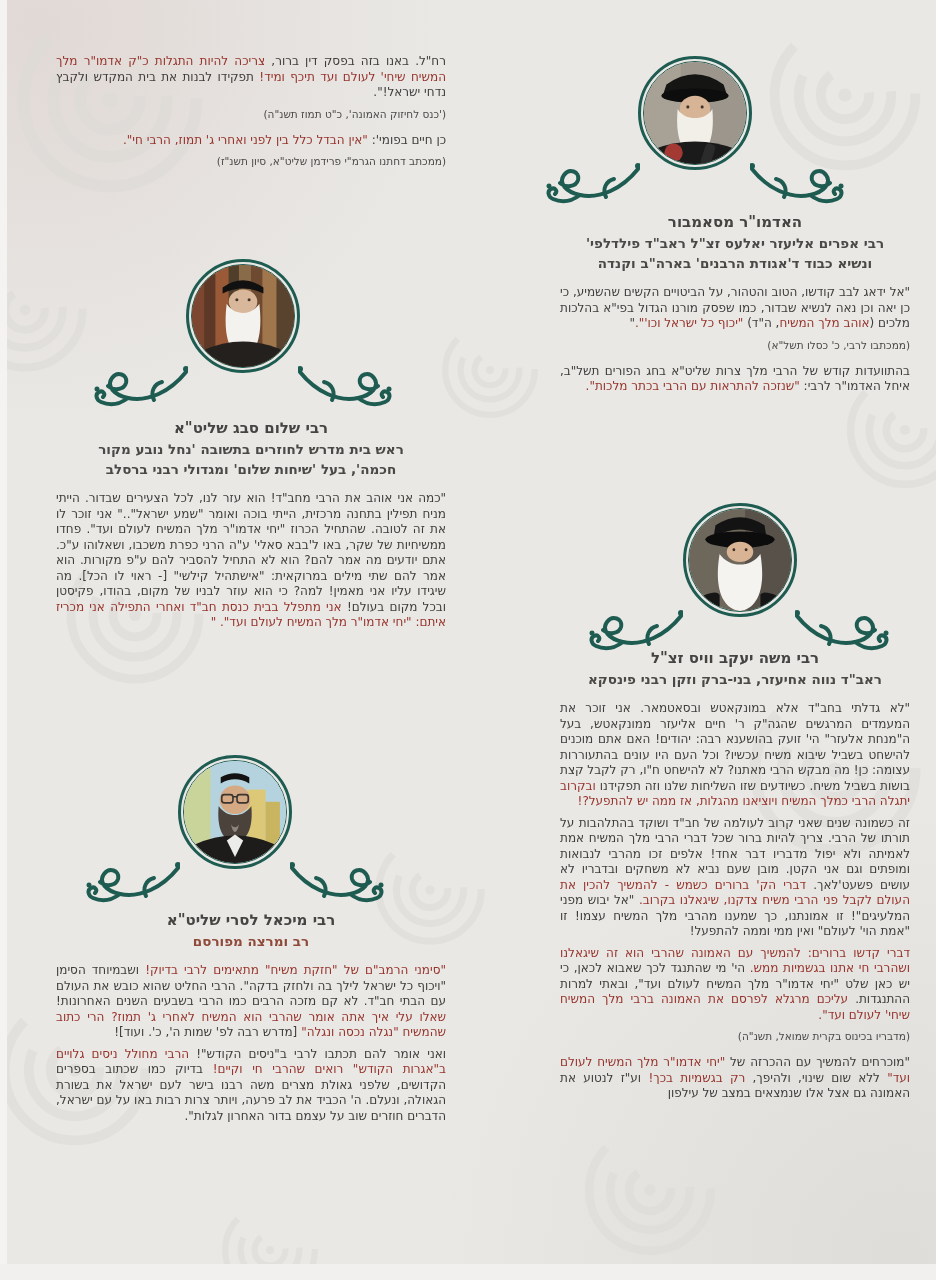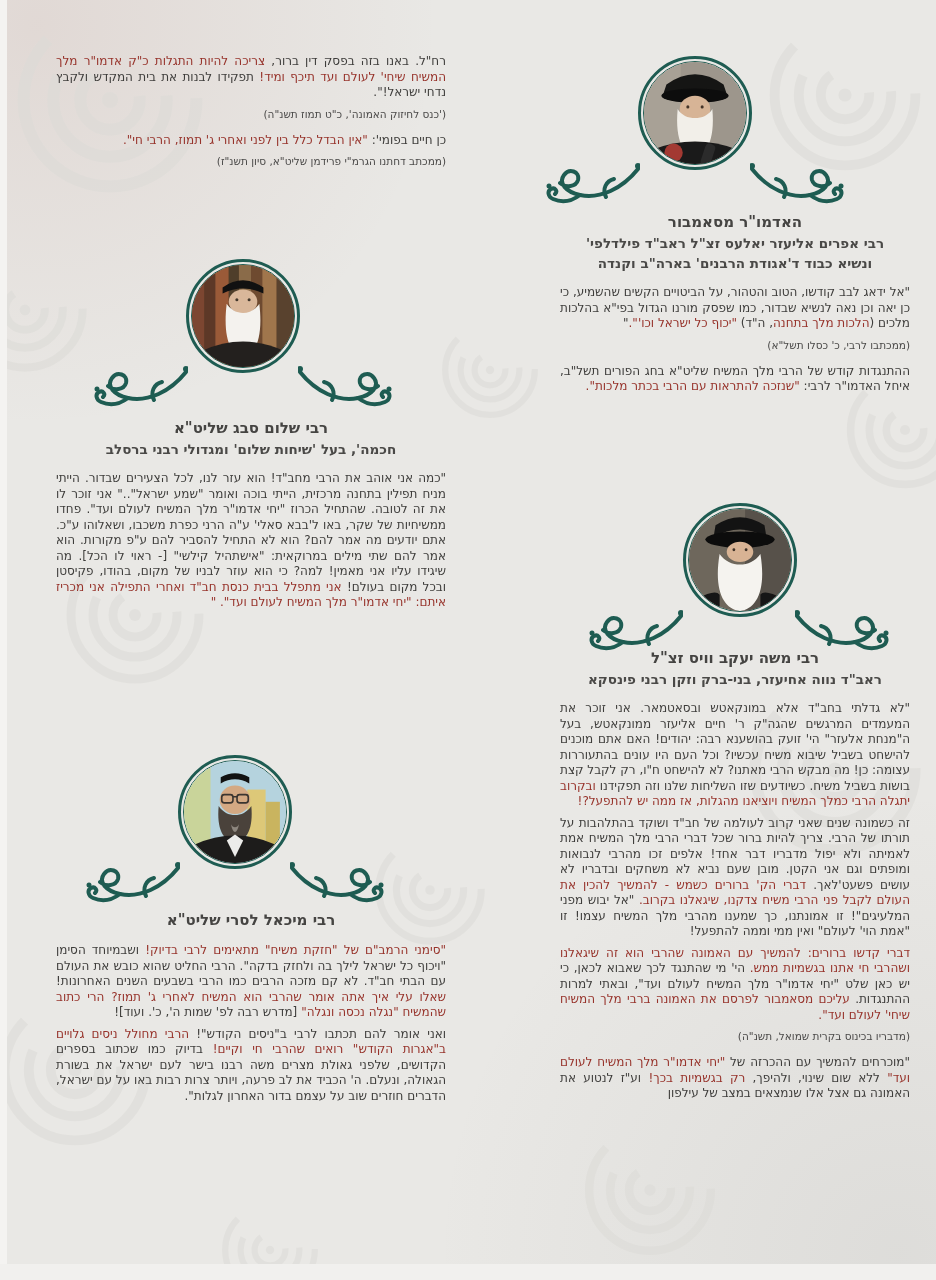--- a/index.html
+++ b/index.html
@@ -108,23 +108,23 @@
     <circle cx="94" cy="9" r="3" fill="#1e5c52"></circle>
       <circle cx="5" cy="29" r="2.5" fill="#1e5c52"></circle>
   </svg>
 
   <div class="abs col" style="left:560px;top:212px;width:350px;height:266px;">
     <div class="hgroup">
       <div class="h-title">האדמו"ר מסאמבור</div>
       <div class="h-sub">רבי אפרים אליעזר יאלעס זצ"ל ראב"ד פילדלפי'</div>
       <div class="h-sub">ונשיא כבוד ד'אגודת הרבנים' בארה"ב וקנדה</div>
     </div>
-    <p class="body"><span>"אל ידאג לבב קודשו, הטוב והטהור, על הביטויים הקשים שהשמיע, כי כן יאה וכן נאה לנשיא שבדור, כמו שפסק מורנו הגדול בפי"א בהלכות מלכים (</span><span class="red">הלכות מלך בתחנה</span><span>, ה"ד) </span><span class="red">"יכוף כל ישראל וכו'".</span><span>"</span></p>
+    <p class="body"><span>"אל ידאג לבב קודשו, הטוב והטהור, על הביטויים הקשים שהשמיע, כי כן יאה וכן נאה לנשיא שבדור, כמו שפסק מורנו הגדול בפי"א בהלכות מלכים (</span><span class="red">אוהב מלך המשיח</span><span>, ה"ד) </span><span class="red">"יכוף כל ישראל וכו'".</span><span>"</span></p>
     <p class="src">(ממכתבו לרבי, כ' כסלו תשל"א)</p>
-    <p class="body"><span>ההתנגדות קודש של הרבי מלך המשיח שליט"א בחג הפורים תשל"ב, איחל האדמו"ר לרבי: </span><span class="red">"שנזכה להתראות עם הרבי בכתר מלכות".</span></p>
+    <p class="body"><span>בהתוועדות קודש של הרבי מלך צרות שליט"א בחג הפורים תשל"ב, איחל האדמו"ר לרבי: </span><span class="red">"שנזכה להתראות עם הרבי בכתר מלכות".</span></p>
   </div>
 
   <div class="figure" style="left:186px;top:259px;">
     <div class="portrait">
         <div class="photo" title="rabbi-white-beard-bookshelf-background">
       <svg viewBox="0 0 100 100">
         <rect width="100" height="100" fill="#6b4a32"></rect>
         <rect x="0" width="12" height="100" fill="#7c4631"></rect>
             <rect x="12" width="11" height="100" fill="#5d3827"></rect>
         <rect x="23" width="13" height="100" fill="#9a5a38"></rect>
@@ -158,20 +158,21 @@
       <path d="M36 38 C28 44 18 46 9 42 C4 40 3 34 7 32 C11 30 14 34 11 37"></path>
       <path d="M62 40 C58 32 62 24 70 22"></path>
     </g>
     <circle cx="94" cy="9" r="3" fill="#1e5c52"></circle>
       <circle cx="5" cy="29" r="2.5" fill="#1e5c52"></circle>
   </svg>
 
   <div class="abs col" style="left:56px;top:418px;width:390px;height:332px;">
     <div class="hgroup">
       <div class="h-title">רבי שלום סבג שליט"א</div>
+      <div class="h-sub">ראש בית מדרש לחוזרים בתשובה 'נחל נובע מקור</div>
       <div class="h-sub">חכמה', בעל 'שיחות שלום' ומגדולי רבני ברסלב</div>
     </div>
     <p class="body"><span>"כמה אני אוהב את הרבי מחב"ד! הוא עזר לנו, לכל הצעירים שבדור. הייתי מניח תפילין בתחנה מרכזית, הייתי בוכה ואומר "שמע ישראל".." אני זוכר לו את זה לטובה. שהתחיל הכרוז "יחי אדמו"ר מלך המשיח לעולם ועד". פחדו ממשיחיות של שקר, באו ל'בבא סאלי' ע"ה הרני כפרת משכבו, ושאלוהו ע"כ. אתם יודעים מה אמר להם? הוא לא התחיל להסביר להם ע"פ מקורות. הוא אמר להם שתי מילים במרוקאית: "אישתהיל קילשי" [- ראוי לו הכל]. מה שיגידו עליו אני מאמין! למה? כי הוא עוזר לבניו של מקום, בהודו, פקיסטן ובכל מקום בעולם! </span><span class="red">אני מתפלל בבית כנסת חב"ד ואחרי התפילה אני מכריז איתם: "יחי אדמו"ר מלך המשיח לעולם ועד". "</span></p>
   </div>
 
   <div class="figure" style="left:683px;top:503px;">
     <div class="portrait">
         <div class="photo" title="elderly-rabbi-black-hat-very-long-white-beard">
       <svg viewBox="0 0 100 100">
         <rect width="100" height="100" fill="#6e675c"></rect>
@@ -207,21 +208,21 @@
       <circle cx="5" cy="29" r="2.5" fill="#1e5c52"></circle>
   </svg>
 
   <div class="abs col" style="left:560px;top:648px;width:350px;height:588px;">
     <div class="hgroup">
       <div class="h-title">רבי משה יעקב וויס זצ"ל</div>
       <div class="h-sub">ראב"ד נווה אחיעזר, בני-ברק וזקן רבני פינסקא</div>
     </div>
     <p class="body"><span>"לא גדלתי בחב"ד אלא במונקאטש ובסאטמאר. אני זוכר את המעמדים המרגשים שהגה"ק ר' חיים אליעזר ממונקאטש, בעל ה"מנחת אלעזר" הי' זועק בהושענא רבה: יהודים! האם אתם מוכנים להישחט בשביל שיבוא משיח עכשיו? וכל העם היו עונים בהתעוררות עצומה: כן! מה מבקש הרבי מאתנו? לא להישחט ח"ו, רק לקבל קצת בושות בשביל משיח. כשיודעים שזו השליחות שלנו וזה תפקידנו </span><span class="red">ובקרוב יתגלה הרבי כמלך המשיח ויוציאנו מהגלות, אז ממה יש להתפעל?!</span></p>
     <p class="body"><span>זה כשמונה שנים שאני קרוב לעולמה של חב"ד ושוקד בהתלהבות על תורתו של הרבי. צריך להיות ברור שכל דברי הרבי מלך המשיח אמת לאמיתה ולא יפול מדבריו דבר אחד! אלפים זכו מהרבי לנבואות ומופתים וגם אני הקטן. מובן שעם נביא לא משחקים ובדבריו לא עושים פשעט'לאך. </span><span class="red">דברי הק' ברורים כשמש - להמשיך להכין את העולם לקבל פני הרבי משיח צדקנו, שיגאלנו בקרוב.</span><span> "אל יבוש מפני המלעיגים"! זו אמונתנו, כך שמענו מהרבי מלך המשיח עצמו! זו "אמת הוי' לעולם" ואין ממי וממה להתפעל!</span></p>
-    <p class="body"><span class="red">דברי קדשו ברורים: להמשיך עם האמונה שהרבי הוא זה שיגאלנו ושהרבי חי אתנו בגשמיות ממש.</span><span> הי' מי שהתנגד לכך שאבוא לכאן, כי יש כאן שלט "יחי אדמו"ר מלך המשיח לעולם ועד", ובאתי למרות ההתנגדות. </span><span class="red">עליכם מסאמבור לפרסם את האמונה ברבי מלך המשיח שיחי' לעולם ועד".</span></p>
+    <p class="body"><span class="red">דברי קדשו ברורים: להמשיך עם האמונה שהרבי הוא זה שיגאלנו ושהרבי חי אתנו בגשמיות ממש.</span><span> הי' מי שהתנגד לכך שאבוא לכאן, כי יש כאן שלט "יחי אדמו"ר מלך המשיח לעולם ועד", ובאתי למרות ההתנגדות. </span><span class="red">עליכם מרגלא לפרסם את האמונה ברבי מלך המשיח שיחי' לעולם ועד".</span></p>
     <p class="src">(מדבריו בכינוס בקרית שמואל, תשנ"ה)</p>
     <p class="body"><span>"מוכרחים להמשיך עם ההכרזה של </span><span class="red">"יחי אדמו"ר מלך המשיח לעולם ועד"</span><span> ללא שום שינוי, ולהיפך, </span><span class="red">רק בגשמיות בכך!</span><span> וע"ז לנטוע את האמונה גם אצל אלו שנמצאים במצב של עילפון</span></p>
   </div>
 
   <div class="figure" style="left:178px;top:755px;">
     <div class="portrait">
         <div class="photo" title="rabbi-dark-beard-glasses-black-kippah">
       <svg viewBox="0 0 100 100">
         <rect width="100" height="100" fill="#b5d3de"></rect>
         <rect x="0" width="26" height="100" fill="#c9d49a"></rect>
@@ -255,20 +256,21 @@
       <path d="M36 38 C28 44 18 46 9 42 C4 40 3 34 7 32 C11 30 14 34 11 37"></path>
       <path d="M62 40 C58 32 62 24 70 22"></path>
     </g>
     <circle cx="94" cy="9" r="3" fill="#1e5c52"></circle>
       <circle cx="5" cy="29" r="2.5" fill="#1e5c52"></circle>
   </svg>
 
   <div class="abs col" style="left:56px;top:910px;width:390px;height:322px;">
     <div class="hgroup">
       <div class="h-title">רבי מיכאל לסרי שליט"א</div>
+      <div class="h-sub brick">רב ומרצה מפורסם</div>
     </div>
     <p class="body"><span class="red">"סימני הרמב"ם של "חזקת משיח" מתאימים לרבי בדיוק!</span><span> ושבמיוחד הסימן "ויכוף כל ישראל לילך בה ולחזק בדקה". הרבי החליט שהוא כובש את העולם עם הבתי חב"ד. לא קם מזכה הרבים כמו הרבי בשבעים השנים האחרונות! </span><span class="red">שאלו עלי איך אתה אומר שהרבי הוא המשיח לאחרי ג' תמוז? הרי כתוב שהמשיח "נגלה נכסה ונגלה"</span><span> [מדרש רבה לפ' שמות ה', כ'. ועוד]!</span></p>
     <p class="body"><span>ואני אומר להם תכתבו לרבי ב"ניסים הקודש"! </span><span class="red">הרבי מחולל ניסים גלויים ב"אגרות הקודש" רואים שהרבי חי וקיים!</span><span> בדיוק כמו שכתוב בספרים הקדושים, שלפני גאולת מצרים משה רבנו בישר לעם ישראל את בשורת הגאולה, ונעלם. ה' הכביד את לב פרעה, ויותר צרות רבות באו על עם ישראל, הדברים חוזרים שוב על עצמם בדור האחרון לגלות".</span></p>
   </div>
 
   <div class="pagenum">17</div>
 
 </div>
 
 </body></html>

